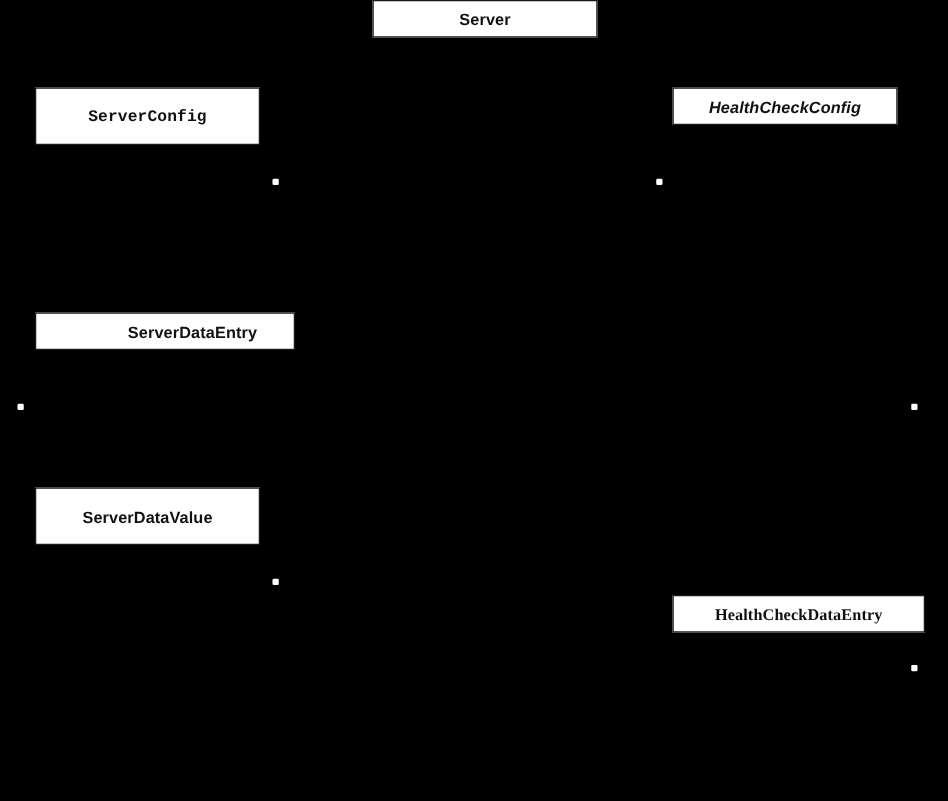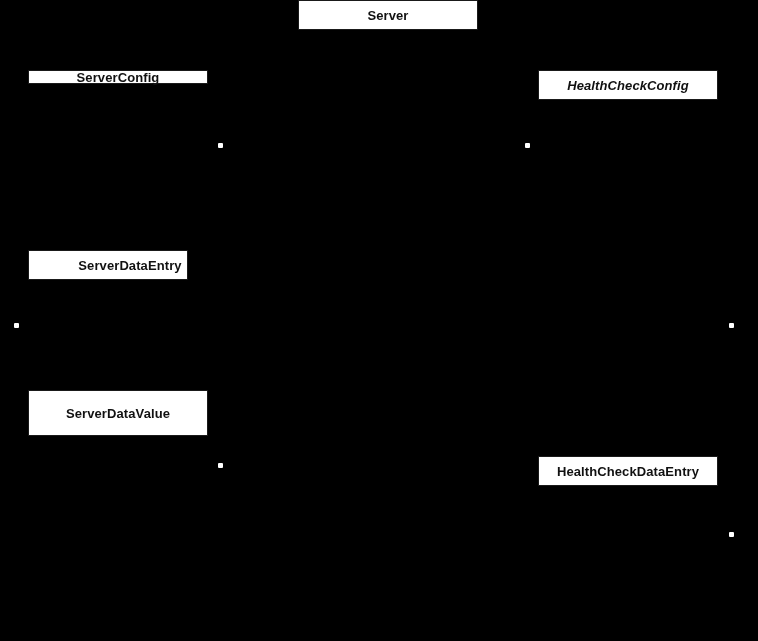--- a/index.html
+++ b/index.html
@@ -47,24 +47,24 @@
     background: #ffffff;
     border-radius: 1px;
   }
 </style>
 </head>
 <body>
 
 <div id="diagram-canvas">
 
 <div class="node-box" style="left: 298px; top: 0px; width: 180px; height: 30px;">Server</div>
-    <div class="node-box" style="left: 28px; top: 70px; width: 180px; height: 14px;">ServerConfig</div>
+    <div class="node-box" style="left: 28px; top: 70px; width: 180px; height: 46px; font-family: Liberation Mono, monospace;">ServerConfig</div>
     <div class="node-box" style="left: 538px; top: 70px; width: 180px; height: 30px; font-style: italic;">HealthCheckConfig</div>
-    <div class="node-box" style="left: 28px; top: 250px; width: 160px; height: 30px; padding-left: 44px;">ServerDataEntry</div>
+    <div class="node-box" style="left: 28px; top: 250px; width: 208px; height: 30px; padding-left: 44px;">ServerDataEntry</div>
     <div class="node-box" style="left: 28px; top: 390px; width: 180px; height: 46px;">ServerDataValue</div>
-    <div class="node-box" style="left: 538px; top: 456px; width: 180px; height: 30px;">HealthCheckDataEntry</div>
+    <div class="node-box" style="left: 538px; top: 476px; width: 202px; height: 30px; font-family: Liberation Serif, serif;">HealthCheckDataEntry</div>
     <div class="edge-dot" style="left: 218px; top: 143px; width: 5px; height: 5px;"></div>
     <div class="edge-dot" style="left: 525px; top: 143px; width: 5px; height: 5px;"></div>
     <div class="edge-dot" style="left: 14px; top: 323px; width: 5px; height: 5px;"></div>
     <div class="edge-dot" style="left: 729px; top: 323px; width: 5px; height: 5px;"></div>
     <div class="edge-dot" style="left: 218px; top: 463px; width: 5px; height: 5px;"></div>
     <div class="edge-dot" style="left: 729px; top: 532px; width: 5px; height: 5px;"></div>
   </div>
 
 </body></html>

